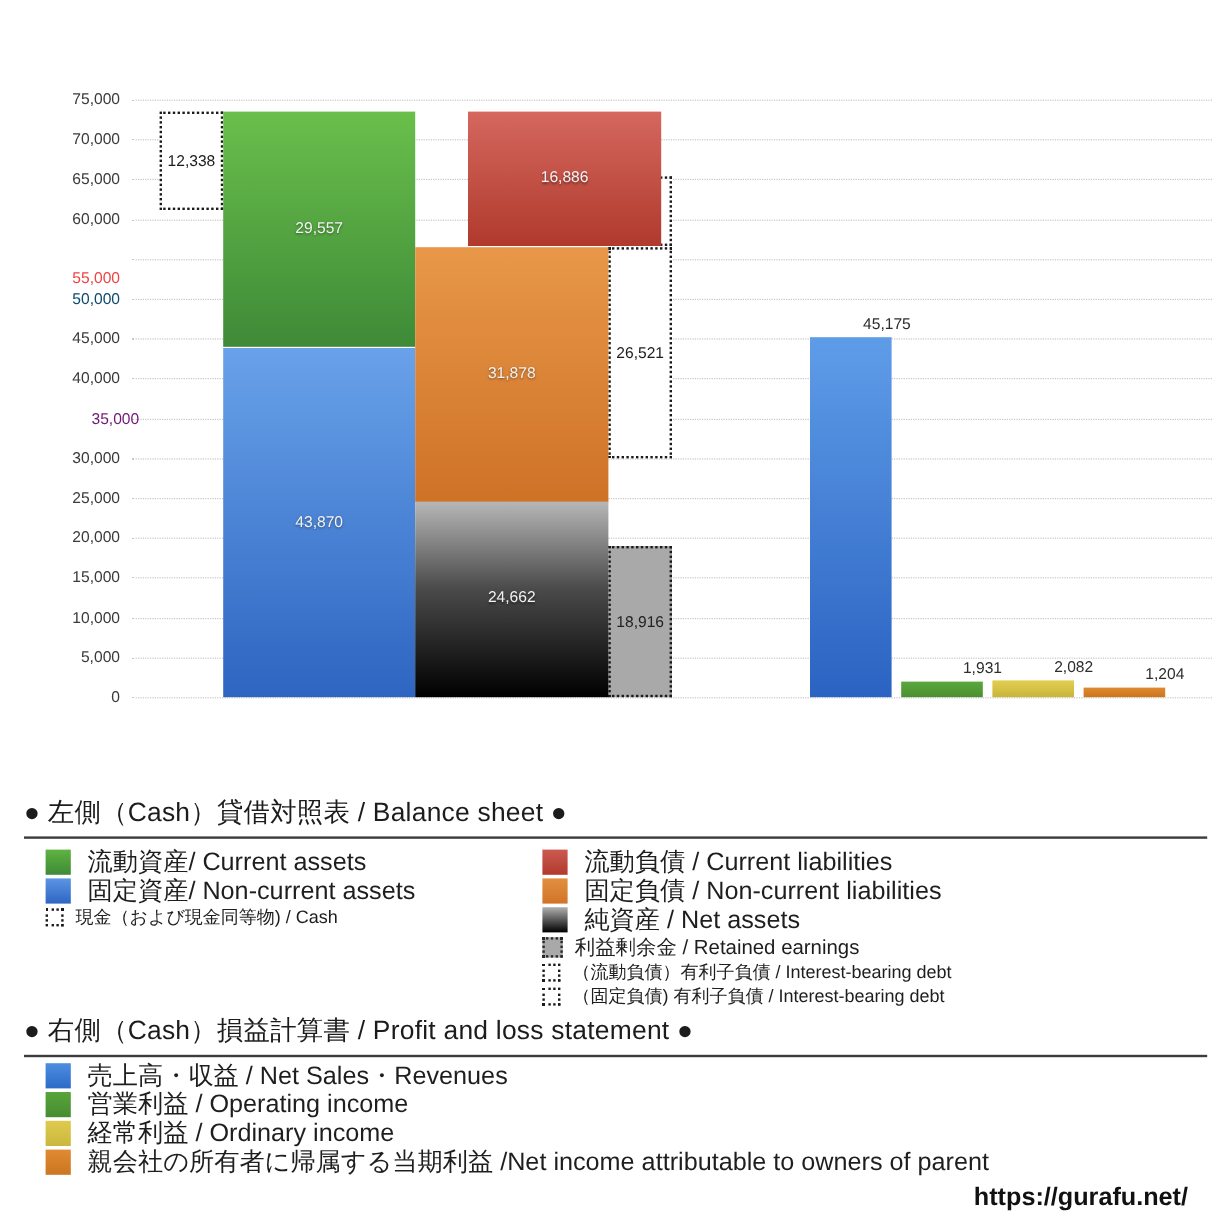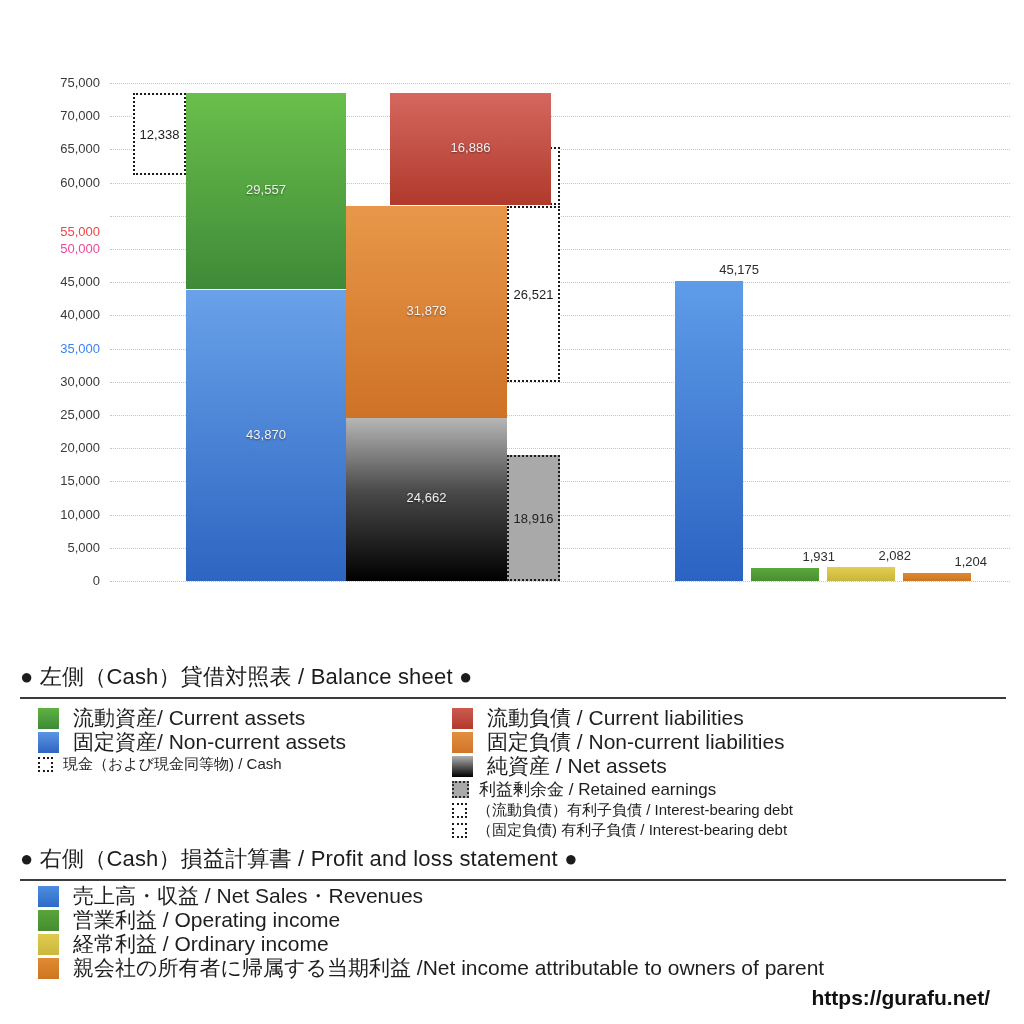--- a/index.html
+++ b/index.html
@@ -62,27 +62,27 @@
       <div class="ytick" style="left: 28px; top: 507px; color: rgb(58, 58, 58);">10,000</div>
       <div class="gridline" style="left: 110px; width: 900px; top: 481px; border-top-color: rgb(198, 198, 198);"></div>
       <div class="ytick" style="left: 28px; top: 473px; color: rgb(58, 58, 58);">15,000</div>
       <div class="gridline" style="left: 110px; width: 900px; top: 448px; border-top-color: rgb(198, 198, 198);"></div>
       <div class="ytick" style="left: 28px; top: 440px; color: rgb(58, 58, 58);">20,000</div>
       <div class="gridline" style="left: 110px; width: 900px; top: 415px; border-top-color: rgb(198, 198, 198);"></div>
       <div class="ytick" style="left: 28px; top: 407px; color: rgb(58, 58, 58);">25,000</div>
       <div class="gridline" style="left: 110px; width: 900px; top: 382px; border-top-color: rgb(198, 198, 198);"></div>
       <div class="ytick" style="left: 28px; top: 374px; color: rgb(58, 58, 58);">30,000</div>
       <div class="gridline" style="left: 110px; width: 900px; top: 349px; border-top-color: rgb(198, 198, 198);"></div>
-      <div class="ytick" style="left: 28px; top: 341px; color: #3b82f6; text-align: right;">35,000</div>
+      <div class="ytick" style="left: 44px; top: 341px; color: #701a75; text-align: right;">35,000</div>
       <div class="gridline" style="left: 110px; width: 900px; top: 315px; border-top-color: rgb(198, 198, 198);"></div>
       <div class="ytick" style="left: 28px; top: 307px; color: rgb(58, 58, 58);">40,000</div>
       <div class="gridline" style="left: 110px; width: 900px; top: 282px; border-top-color: rgb(198, 198, 198);"></div>
       <div class="ytick" style="left: 28px; top: 274px; color: rgb(58, 58, 58);">45,000</div>
       <div class="gridline" style="left: 110px; width: 900px; top: 249px; border-top-color: rgb(198, 198, 198);"></div>
-      <div class="ytick" style="left: 28px; top: 241px; color: #ec4899;">50,000</div>
+      <div class="ytick" style="left: 28px; top: 241px; color: #0c4a6e;">50,000</div>
       <div class="gridline" style="left: 110px; width: 900px; top: 216px; border-top-color: rgb(198, 198, 198);"></div>
       <div class="ytick" style="left: 28px; top: 208px; color: #ef4444; margin-top: 16px;">55,000</div>
       <div class="gridline" style="left: 110px; width: 900px; top: 183px; border-top-color: rgb(198, 198, 198);"></div>
       <div class="ytick" style="left: 28px; top: 175px; color: rgb(58, 58, 58);">60,000</div>
       <div class="gridline" style="left: 110px; width: 900px; top: 149px; border-top-color: rgb(198, 198, 198);"></div>
       <div class="ytick" style="left: 28px; top: 141px; color: rgb(58, 58, 58);">65,000</div>
       <div class="gridline" style="left: 110px; width: 900px; top: 116px; border-top-color: rgb(198, 198, 198);"></div>
       <div class="ytick" style="left: 28px; top: 108px; color: rgb(58, 58, 58);">70,000</div>
       <div class="gridline" style="left: 110px; width: 900px; top: 83px; border-top-color: rgb(198, 198, 198);"></div>
       <div class="ytick" style="left: 28px; top: 75px; color: rgb(58, 58, 58);">75,000</div>

